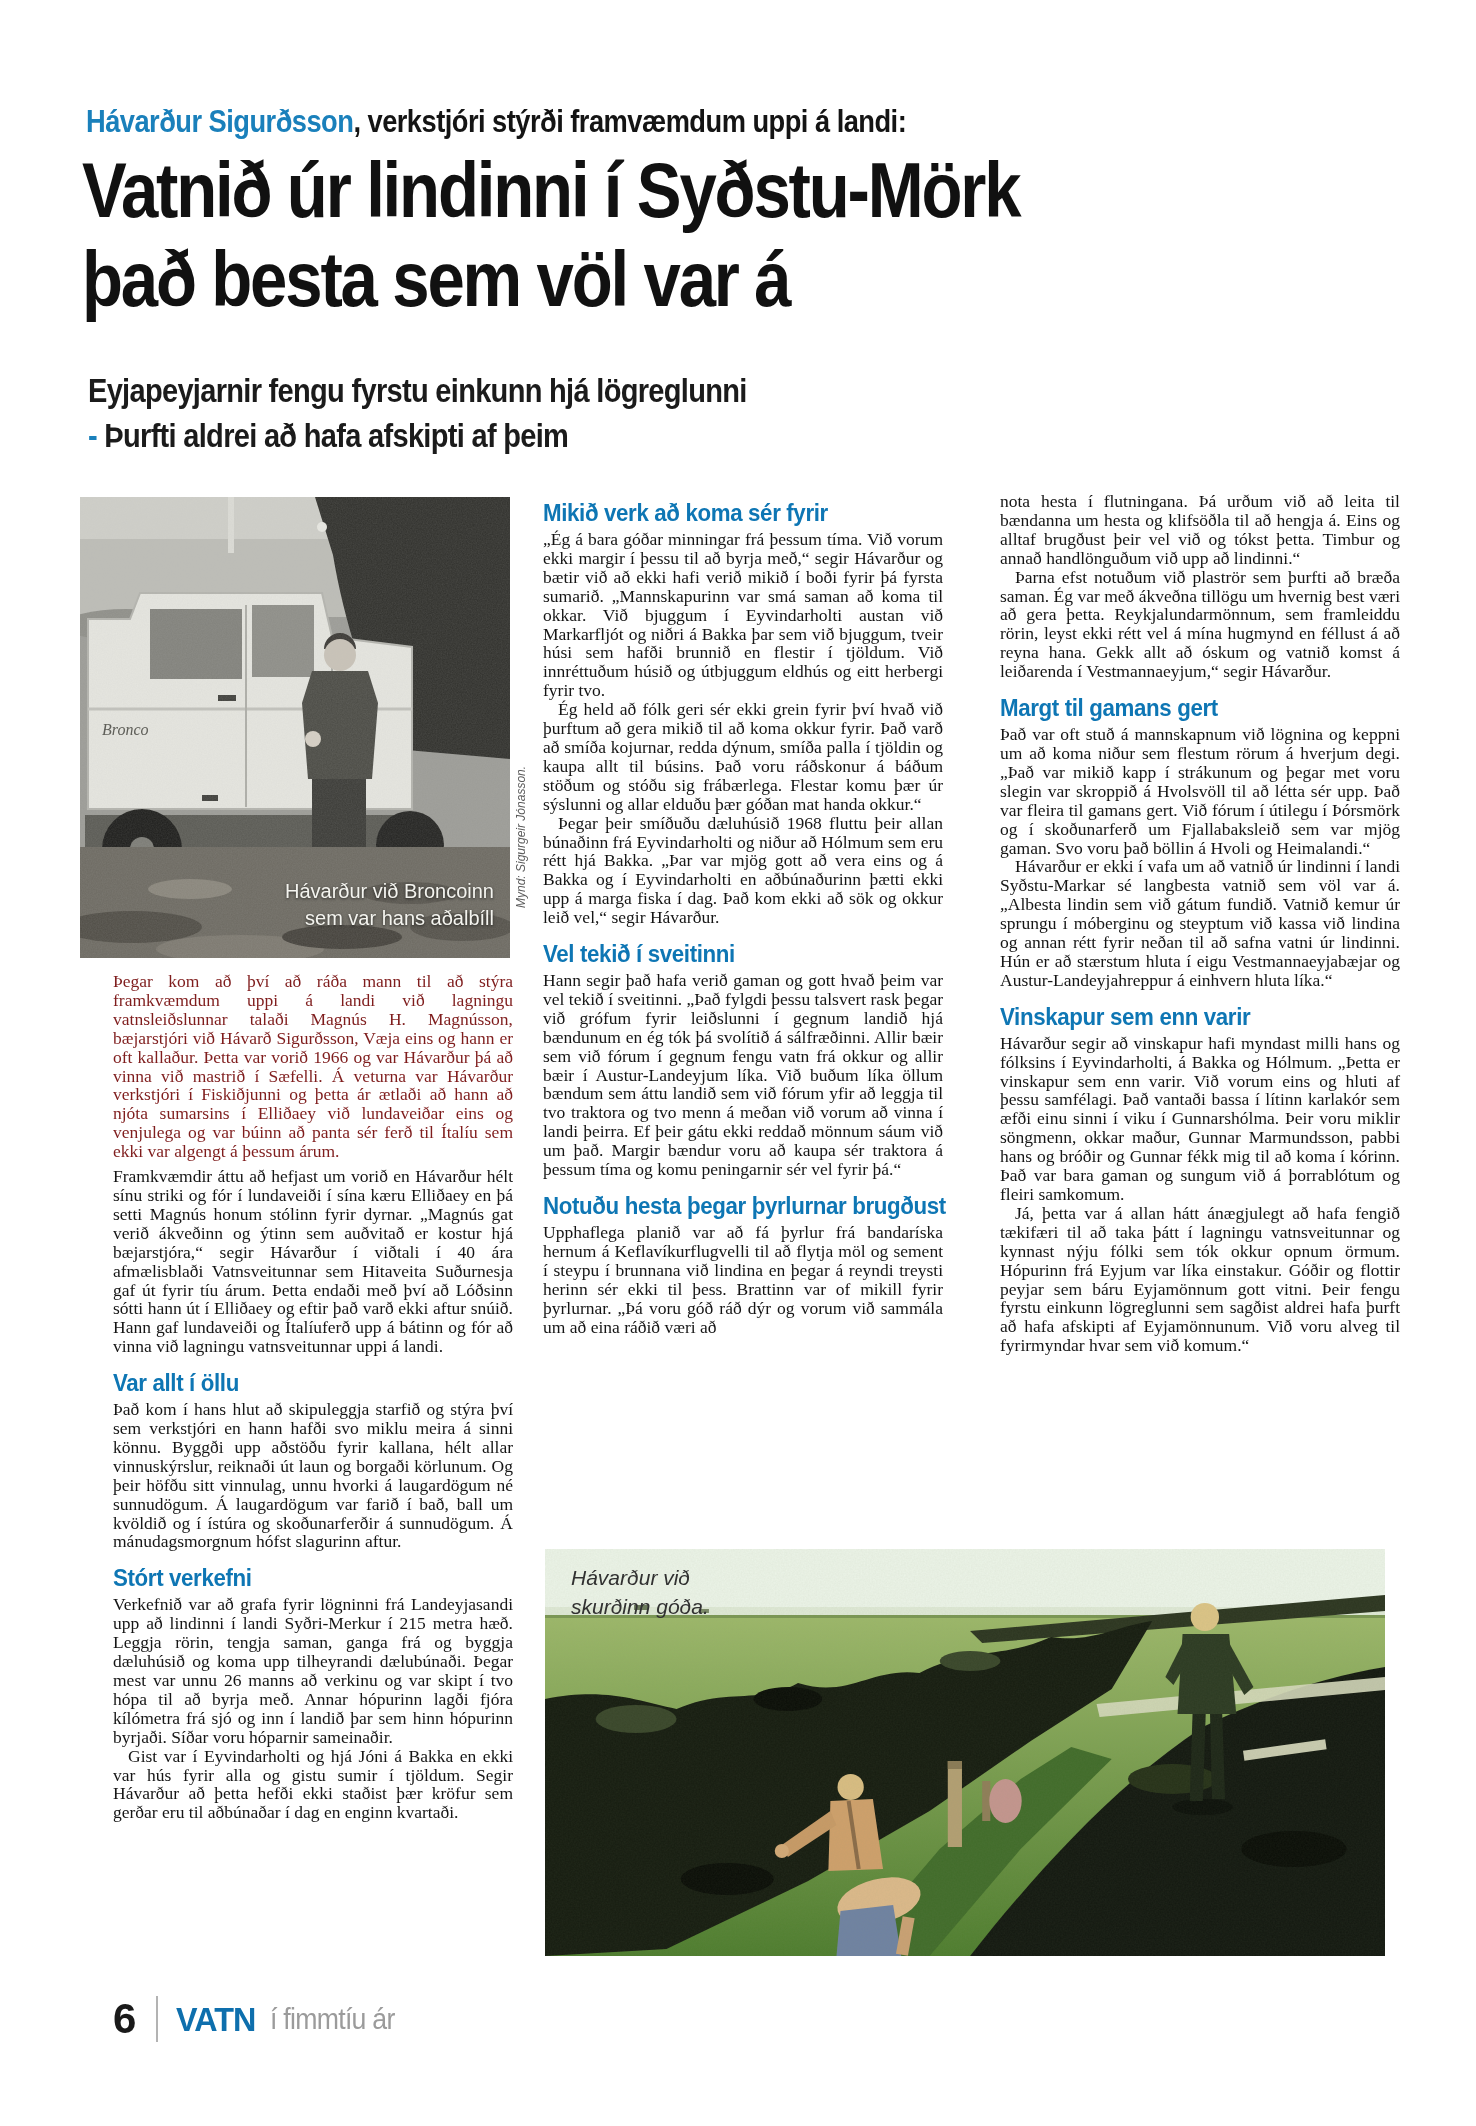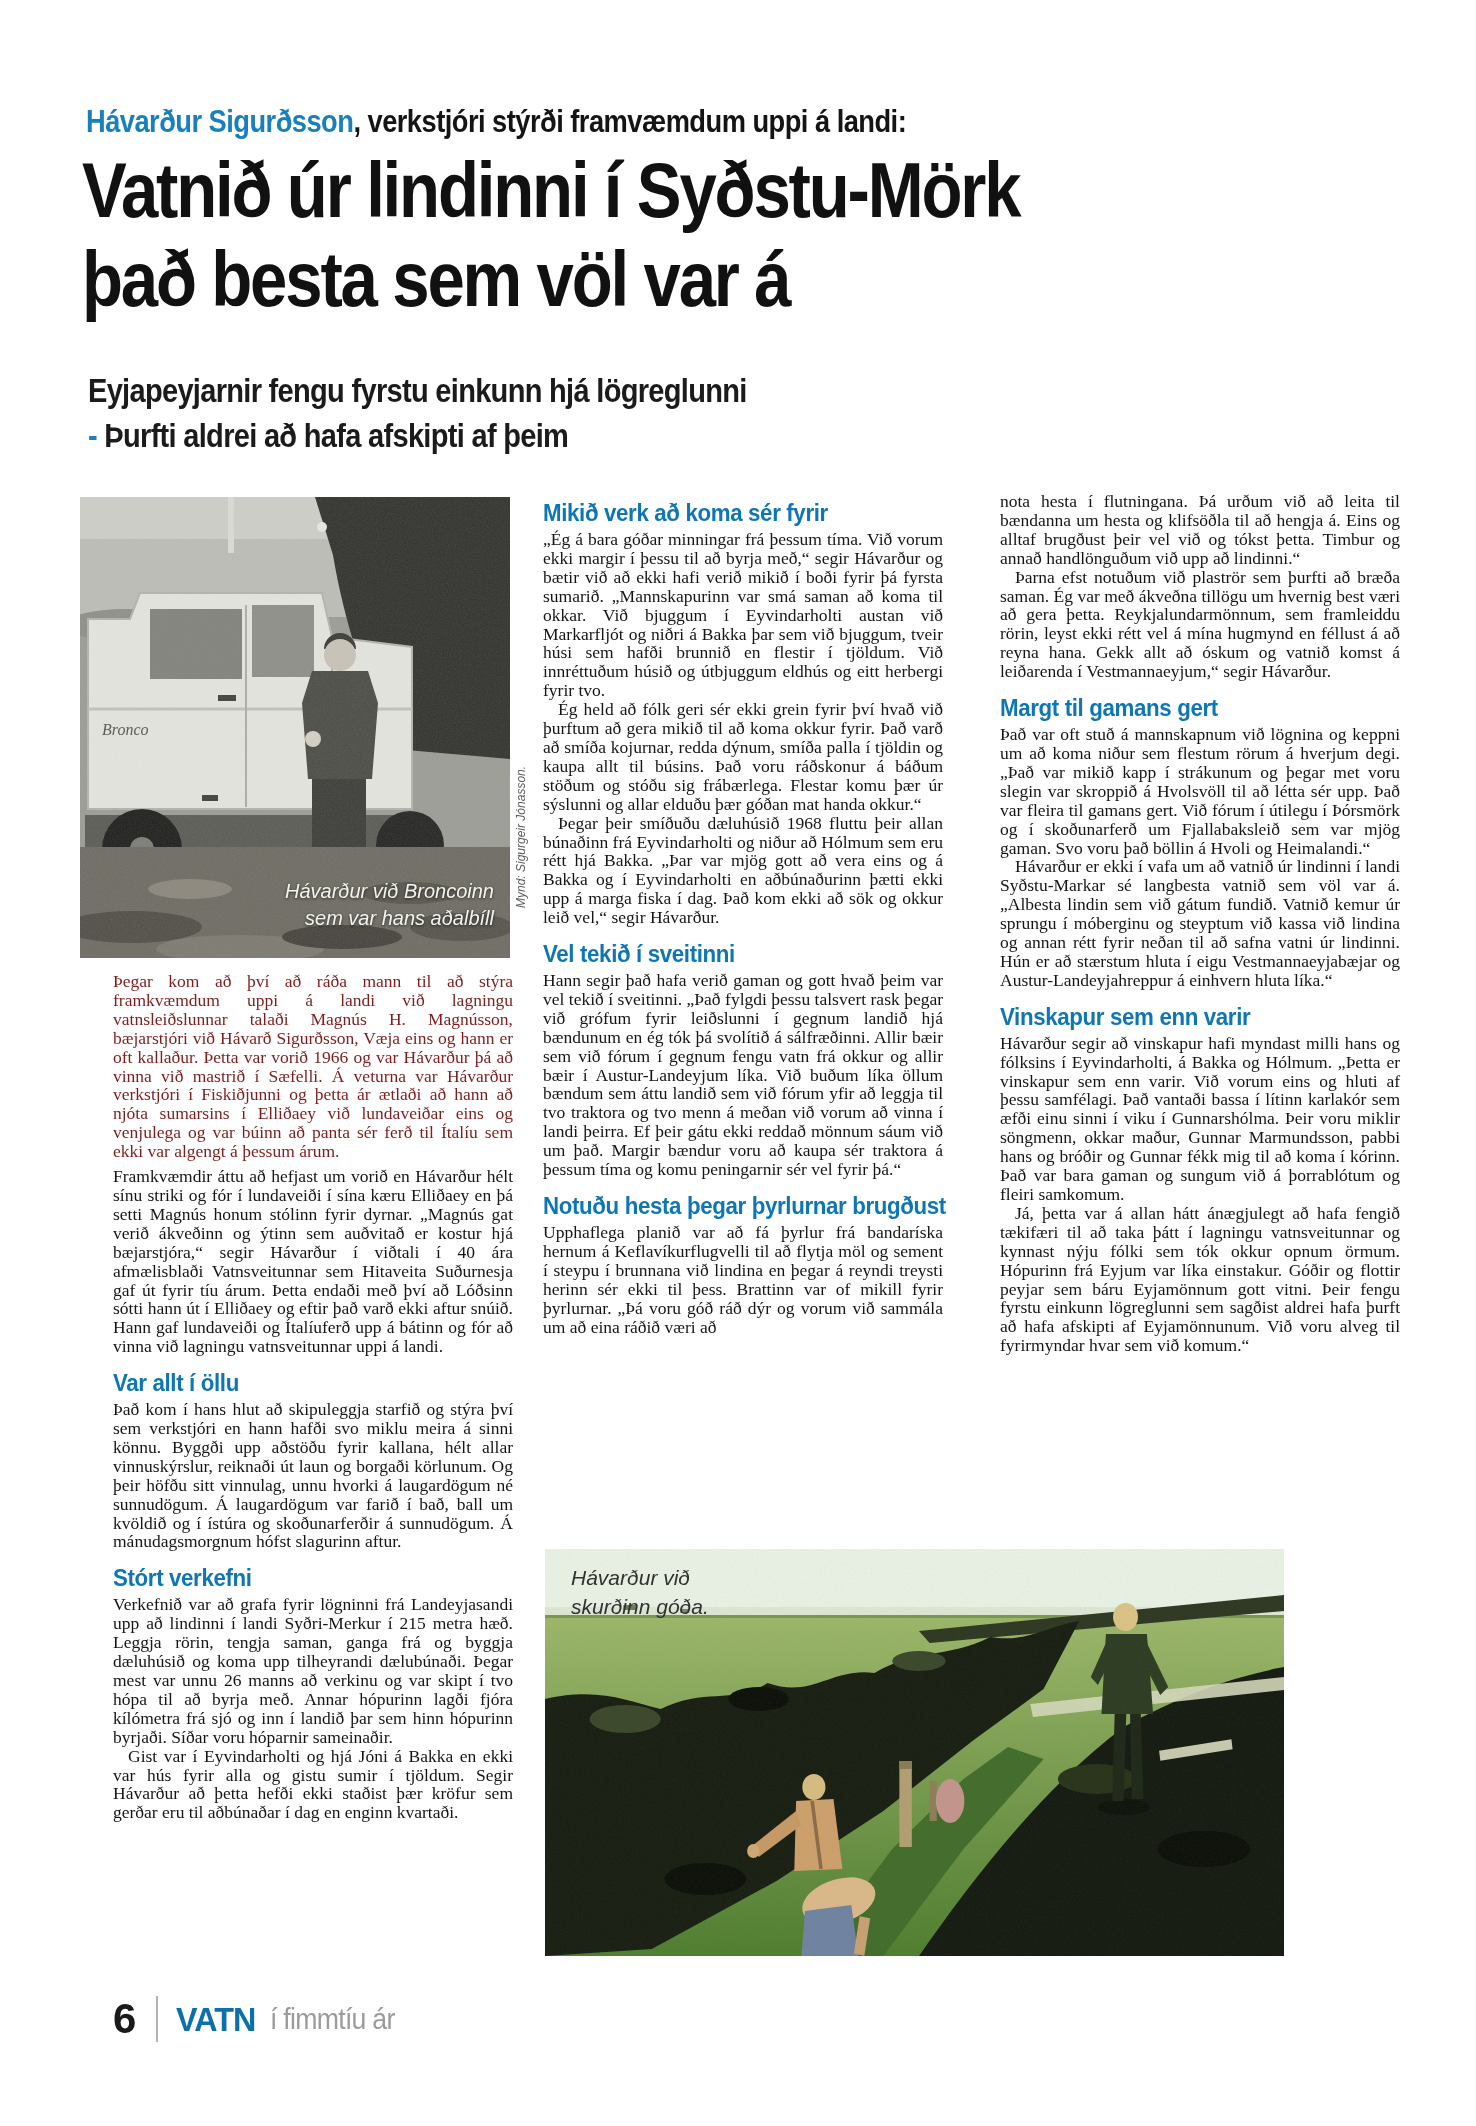--- a/index.html
+++ b/index.html
@@ -14,24 +14,24 @@
   .headline{position:absolute;left:82px;top:146px;margin:0;font-family:"Liberation Sans",sans-serif;
             font-size:78px;line-height:89px;font-weight:800;letter-spacing:-2.5px;color:#111;
             transform:scaleX(0.86);transform-origin:0 0;white-space:nowrap;}
   .subhead{position:absolute;left:88px;top:368px;font-family:"Liberation Sans",sans-serif;
            font-size:33px;line-height:45px;font-weight:600;letter-spacing:-0.8px;color:#1b1b1b;
            transform:scaleX(0.88);transform-origin:0 0;white-space:nowrap;}
   .subhead .dash{color:#1a80bb;}
 
   
   .photo1{position:absolute;left:80px;top:497px;width:430px;height:461px;overflow:hidden;}
-  .photo2{position:absolute;left:545px;top:1549px;width:739px;height:407px;overflow:hidden;}
+  .photo2{position:absolute;left:545px;top:1549px;width:840px;height:407px;overflow:hidden;}
   .photo1 svg,.photo2 svg{display:block;width:100%;height:100%;}
   .p1cap{position:absolute;right:16px;bottom:26px;text-align:right;
-         font-family:"Liberation Sans",sans-serif;font-style:italic;font-weight:500;
+         font-family:"Liberation Sans",sans-serif;font-weight:500;
          font-size:20px;line-height:27px;color:#f4f4ef;letter-spacing:0;
          text-shadow:0 1px 3px rgba(0,0,0,0.65);margin-left:36px;}
   .p2cap{position:absolute;left:26px;top:14px;font-family:"Liberation Sans",sans-serif;
          font-style:italic;font-size:21px;line-height:29px;color:#313131;}
   .credit{position:absolute;left:514px;top:908px;width:130px;
           font-family:"Liberation Sans",sans-serif;font-style:italic;font-size:12px;color:#5a5a5a;
           transform:rotate(-90deg);transform-origin:0 0;white-space:nowrap;}
 
   
   .col{position:absolute;font-size:17.5px;line-height:18.9px;text-align:justify;}

